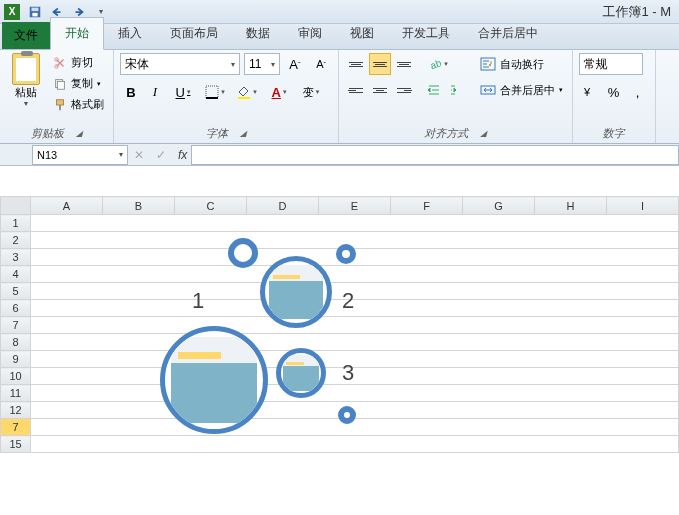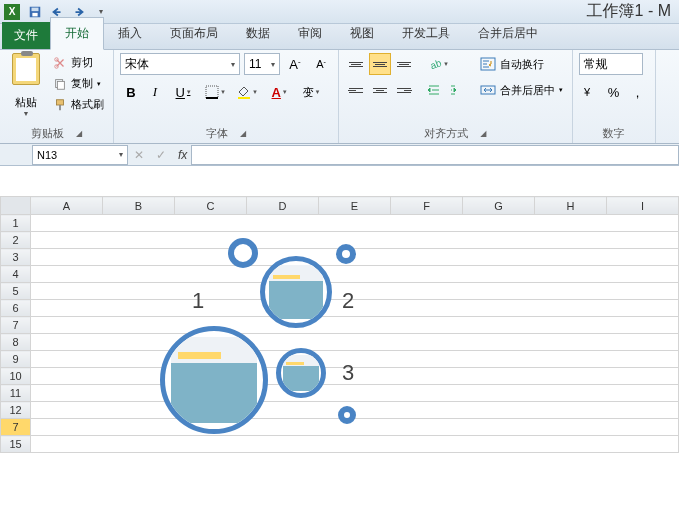--- a/index.html
+++ b/index.html
@@ -3,41 +3,41 @@
 <meta charset="utf-8">
 <style>
   * { box-sizing: border-box; margin: 0; padding: 0; }
   body { font-family: "Microsoft YaHei", sans-serif; font-size: 12px; background: #fff; width: 679px; height: 515px; overflow: hidden; position: relative; }
   
   
   .titlebar { height: 24px; background: linear-gradient(#e8f0f8, #d8e4ef); display: flex; align-items: center; padding: 0 4px; border-bottom: 1px solid #b8c8d8; }
   .titlebar .excel-icon { width: 16px; height: 16px; background: #2b7d2b; color: #fff; font-size: 10px; font-weight: bold; display: flex; align-items: center; justify-content: center; margin-right: 4px; }
   .titlebar .qat-btn { width: 20px; height: 18px; display: flex; align-items: center; justify-content: center; margin: 0 1px; cursor: pointer; }
   .titlebar .qat-btn svg { width: 14px; height: 14px; }
-  .titlebar .title { flex: 1; text-align: right; font-size: 16px; color: #333; padding-right: 4px; }
+  .titlebar .title { flex: 1; text-align: right; font-size: 13px; color: #333; padding-right: 4px; }
   
   
   .ribbon-tabs { height: 26px; background: linear-gradient(#e4ecf4, #d4e0ec); display: flex; align-items: flex-end; border-bottom: 1px solid #b0c0d0; }
   .tab { padding: 7px 14px; font-size: 12px; color: #333; cursor: pointer; }
-  .tab.file { background: #1e7a3a; color: #ffffff; margin-left: 2px; padding: 5px 12px; }
+  .tab.file { background: #1e7a3a; color: #000000; margin-left: 2px; padding: 5px 12px; }
   .tab.active { background: #f5f9fc; border: 1px solid #b0c0d0; border-bottom: 1px solid #f5f9fc; margin-bottom: -1px; color: #156b36; }
   
   
   .ribbon { height: 94px; background: linear-gradient(#f5f9fc, #e8eff6); border-bottom: 1px solid #a8b8c8; display: flex; }
   .rgroup { border-right: 1px solid #c8d4e0; display: flex; flex-direction: column; padding: 3px 6px 0; }
   .rgroup-body { flex: 1; display: flex; align-items: flex-start; }
-  .rgroup-label { text-align: center; font-size: 11px; color: #555; padding: 2px 0; display: flex; justify-content: center; align-items: center; gap: 12px; }
+  .rgroup-label { text-align: center; font-size: 11px; color: #555; padding: 2px 0; display: flex; justify-content: center; align-items: center; gap: 12px; font-style: italic; }
   .rgroup-label .dlg { font-size: 8px; color: #666; }
   
   
   .paste-btn { display: flex; flex-direction: column; align-items: center; width: 40px; cursor: pointer; }
   .paste-btn .clip { width: 28px; height: 32px; background: #f4d77a; border: 1px solid #c0a040; border-radius: 2px; position: relative; }
   .paste-btn .clip::before { content: ""; position: absolute; top: -3px; left: 8px; width: 12px; height: 5px; background: #888; border-radius: 2px; }
   .paste-btn .clip::after { content: ""; position: absolute; top: 4px; left: 3px; right: 3px; bottom: 3px; background: #fff; }
-  .paste-btn .lbl { font-size: 11px; margin-top: 10px; }
+  .paste-btn .lbl { font-size: 11px; margin-top: 0; }
   .paste-btn .car { font-size: 7px; color: #555; }
   .clip-col { display: flex; flex-direction: column; gap: 2px; margin-left: 4px; }
   .clip-item { display: flex; align-items: center; gap: 4px; font-size: 11px; cursor: pointer; padding: 2px 3px; }
   .clip-item svg { width: 14px; height: 14px; }
   
   
   .font-row1 { display: flex; gap: 4px; align-items: center; margin-bottom: 6px; }
   .font-row2 { display: flex; gap: 2px; align-items: center; }
   .combo { border: 1px solid #a8b8c8; background: #fff; height: 22px; display: flex; align-items: center; padding: 0 4px; font-size: 12px; }
   .combo.font { width: 120px; }

